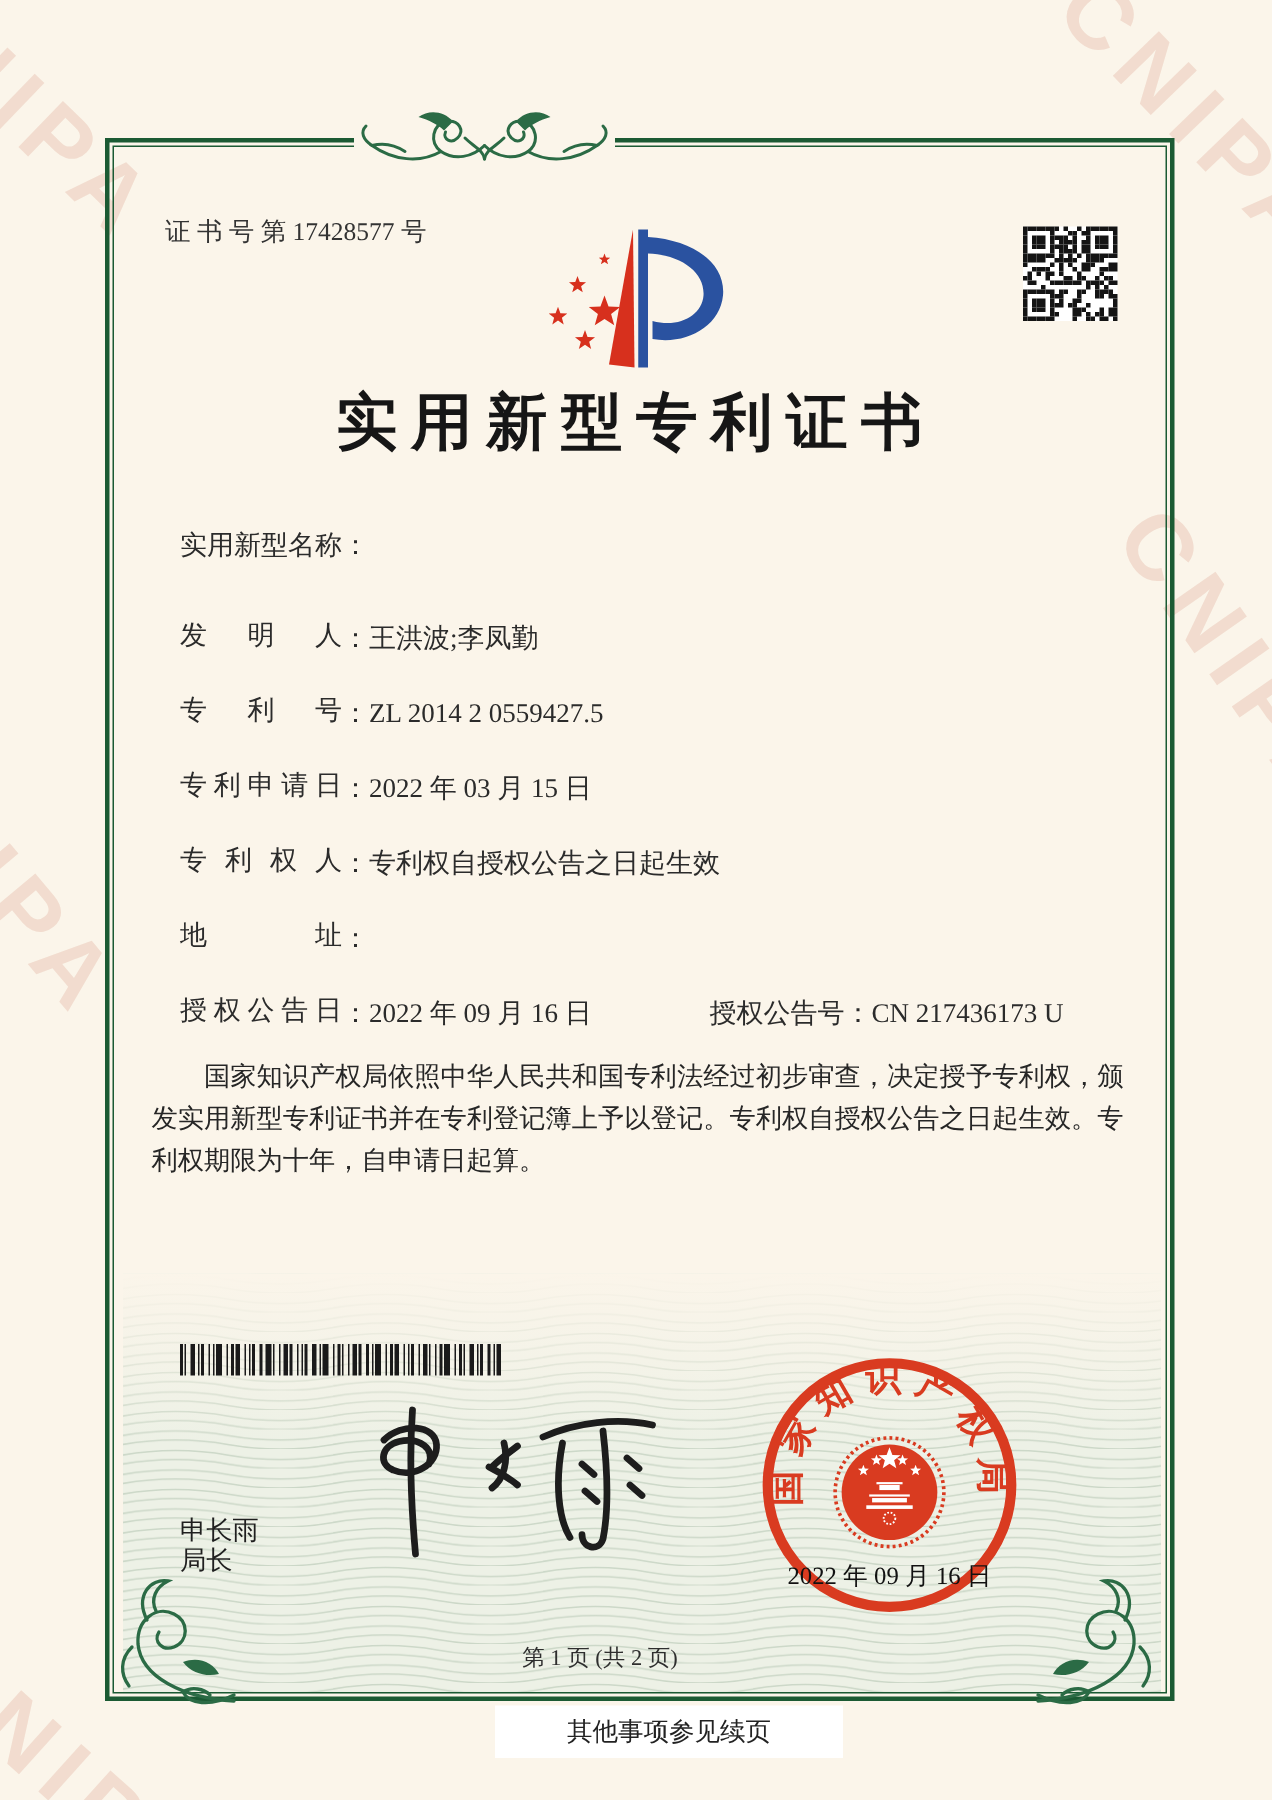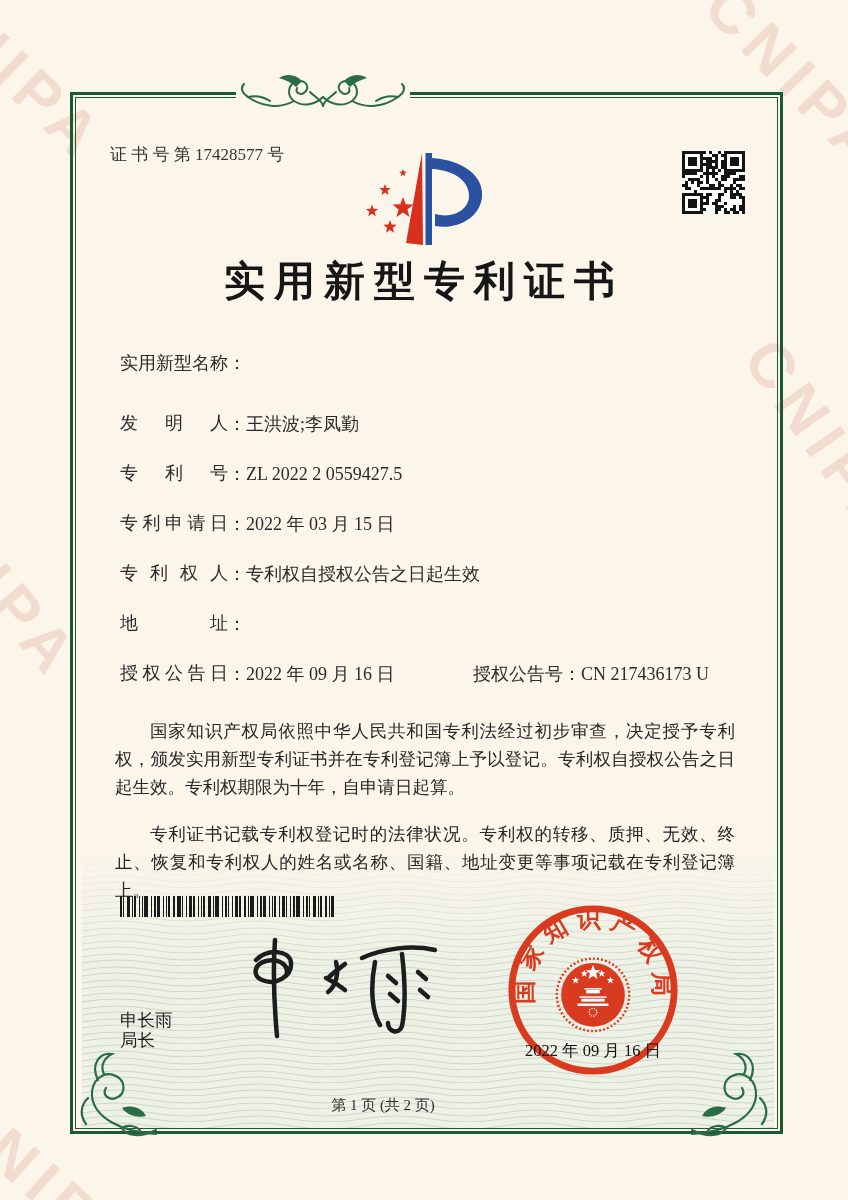--- a/index.html
+++ b/index.html
@@ -30,29 +30,29 @@
   .fields{position:absolute;left:120px;top:351px;width:640px;z-index:3;}
   .frow{display:flex;align-items:baseline;font-size:18px;color:#2b2b2b;line-height:24px;}
   .frow+.frow{margin-top:26px;align-items:flex-end;}
   .frow.gap-big{margin-top:36px;}
   .flabel{display:inline-block;width:108px;text-align:justify;text-align-last:justify;flex:none;font-family:Liberation Mono, monospace;}
   .fcolon{flex:none;}
   .fval{white-space:nowrap;}
   .fval.w{width:227px;flex:none;}
   .paras{position:absolute;left:97px;top:699px;width:656px;z-index:3;
       font-size:17.5px;line-height:28.2px;color:#262626;text-align:justify;}
-  .paras p{margin:18px;text-indent:2em;}
+  .paras p{margin:4px;text-indent:2em;}
   .barcode{position:absolute;left:120px;top:896px;width:220px;height:21px;z-index:3;font-size:0;}
   .barcode b{display:inline-block;height:21px;background:#1a1a1a;vertical-align:top;}
   .director{position:absolute;left:120px;font-size:17.5px;color:#1f1f1f;z-index:3;}
   .sig{position:absolute;left:228px;top:928px;z-index:3;}
   .seal{position:absolute;left:506px;top:903px;z-index:4;}
   .seal-date{position:absolute;left:504px;top:1040px;width:178px;text-align:center;
       font-size:16.5px;color:#111;z-index:5;}
-  .pageno{position:absolute;left:81px;top:1096px;width:604px;text-align:center;
+  .pageno{position:absolute;left:98px;top:1096px;width:604px;text-align:center;
       font-size:15px;color:#2e2e2e;z-index:3;}
   .note{position:absolute;left:330px;top:1137px;width:232px;height:35px;background:#ffffff;
       text-align:center;line-height:35px;font-size:17px;color:#222;z-index:3;}
 </style>
 </head>
 <body>
 
 <div id="page">
 
   <div class="wm" style="left:-48px;top:-38px;transform:rotate(44deg);">CNIPA</div>
@@ -568,21 +568,21 @@
         <span class="fcolon">：</span>
     </div>
     <div class="frow gap-big">
       <span class="flabel">发明人</span>
         <span class="fcolon">：</span>
       <span class="fval">王洪波;李凤勤</span>
     </div>
     <div class="frow">
       <span class="flabel">专利号</span>
         <span class="fcolon">：</span>
-      <span class="fval">ZL 2022 2 0559427.5</span>
+      <span class="fval">ZL 2014 2 0559427.5</span>
     </div>
     <div class="frow">
       <span class="flabel">专利申请日</span>
         <span class="fcolon">：</span>
       <span class="fval">2022 年 03 月 15 日</span>
     </div>
     <div class="frow">
       <span class="flabel">专利权人</span>
         <span class="fcolon">：</span>
       <span class="fval">专利权自授权公告之日起生效</span>
@@ -596,21 +596,20 @@
         <span class="fcolon">：</span>
       <span class="fval w">2022 年 09 月 16 日</span>
       <span class="fval">授权公告号</span>
         <span class="fcolon">：</span>
       <span class="fval">CN 217436173 U</span>
     </div>
   </div>
 
   <div class="paras">
     <p>国家知识产权局依照中华人民共和国专利法经过初步审查，决定授予专利权，颁发实用新型专利证书并在专利登记簿上予以登记。专利权自授权公告之日起生效。专利权期限为十年，自申请日起算。</p>
-    <p>专利证书记载专利权登记时的法律状况。专利权的转移、质押、无效、终止、恢复和专利权人的姓名或名称、国籍、地址变更等事项记载在专利登记簿上。</p>
   </div>
 
   <div class="barcode"><b style="width: 2px; margin-right: 1px;"></b><b style="width: 1px; margin-right: 3px;"></b><b style="width: 3px; margin-right: 2px;"></b><b style="width: 1px; margin-right: 1px;"></b><b style="width: 2px; margin-right: 3px;"></b><b style="width: 1px; margin-right: 2px;"></b><b style="width: 1px; margin-right: 1px;"></b><b style="width: 4px; margin-right: 3px;"></b><b style="width: 1px; margin-right: 2px;"></b><b style="width: 2px; margin-right: 1px;"></b><b style="width: 3px; margin-right: 3px;"></b><b style="width: 1px; margin-right: 2px;"></b><b style="width: 1px; margin-right: 1px;"></b><b style="width: 2px; margin-right: 3px;"></b><b style="width: 2px; margin-right: 2px;"></b><b style="width: 4px; margin-right: 1px;"></b><b style="width: 1px; margin-right: 3px;"></b><b style="width: 1px; margin-right: 2px;"></b><b style="width: 3px; margin-right: 1px;"></b><b style="width: 2px; margin-right: 3px;"></b><b style="width: 1px; margin-right: 2px;"></b><b style="width: 1px; margin-right: 1px;"></b><b style="width: 2px; margin-right: 3px;"></b><b style="width: 3px; margin-right: 2px;"></b><b style="width: 1px; margin-right: 1px;"></b><b style="width: 4px; margin-right: 3px;"></b><b style="width: 1px; margin-right: 2px;"></b><b style="width: 2px; margin-right: 1px;"></b><b style="width: 1px; margin-right: 3px;"></b><b style="width: 1px; margin-right: 2px;"></b><b style="width: 3px; margin-right: 1px;"></b><b style="width: 2px; margin-right: 3px;"></b><b style="width: 2px; margin-right: 2px;"></b><b style="width: 1px; margin-right: 1px;"></b><b style="width: 4px; margin-right: 3px;"></b><b style="width: 1px; margin-right: 2px;"></b><b style="width: 2px; margin-right: 1px;"></b><b style="width: 3px; margin-right: 3px;"></b><b style="width: 1px; margin-right: 2px;"></b><b style="width: 1px; margin-right: 1px;"></b><b style="width: 2px; margin-right: 3px;"></b><b style="width: 1px; margin-right: 2px;"></b><b style="width: 3px; margin-right: 1px;"></b><b style="width: 1px; margin-right: 3px;"></b><b style="width: 1px; margin-right: 2px;"></b><b style="width: 2px; margin-right: 1px;"></b><b style="width: 4px; margin-right: 3px;"></b><b style="width: 1px; margin-right: 2px;"></b><b style="width: 2px; margin-right: 1px;"></b><b style="width: 1px; margin-right: 3px;"></b><b style="width: 3px; margin-right: 2px;"></b><b style="width: 1px; margin-right: 1px;"></b><b style="width: 2px; margin-right: 3px;"></b><b style="width: 2px; margin-right: 2px;"></b><b style="width: 1px; margin-right: 1px;"></b><b style="width: 3px; margin-right: 3px;"></b></div>
 
   <div class="director" style="top:1028px;">局长</div>
   <div class="director" style="top:1008px;">申长雨</div>
 
   <svg class="sig" width="230" height="118" viewBox="0 0 230 118">
     <g fill="none" stroke="#1d1d1d" stroke-width="4.5" stroke-linecap="round">
       <path d="M47,12 C45,40 46,75 49,108"></path>
@@ -645,14 +644,15 @@
       <rect x="78" y="99" width="24" height="3" fill="#fff"></rect>
       <rect x="76" y="96.5" width="28" height="1.5" fill="#fff"></rect>
       <rect x="83" y="90" width="14" height="3.5" fill="#fff"></rect>
       <rect x="81" y="88" width="18" height="1.5" fill="#fff"></rect>
       <circle cx="90" cy="113" r="4" fill="none" stroke="#fff" stroke-width="1.3" stroke-dasharray="1.2,1.2"></circle>
     </g>
   </svg>
   <div class="seal-date">2022 年 09 月 16 日</div>
 
   <div class="pageno">第 1 页 (共 2 页)</div>
+  <div class="note">其他事项参见续页</div>
 
 </div>
 
 </body></html>

